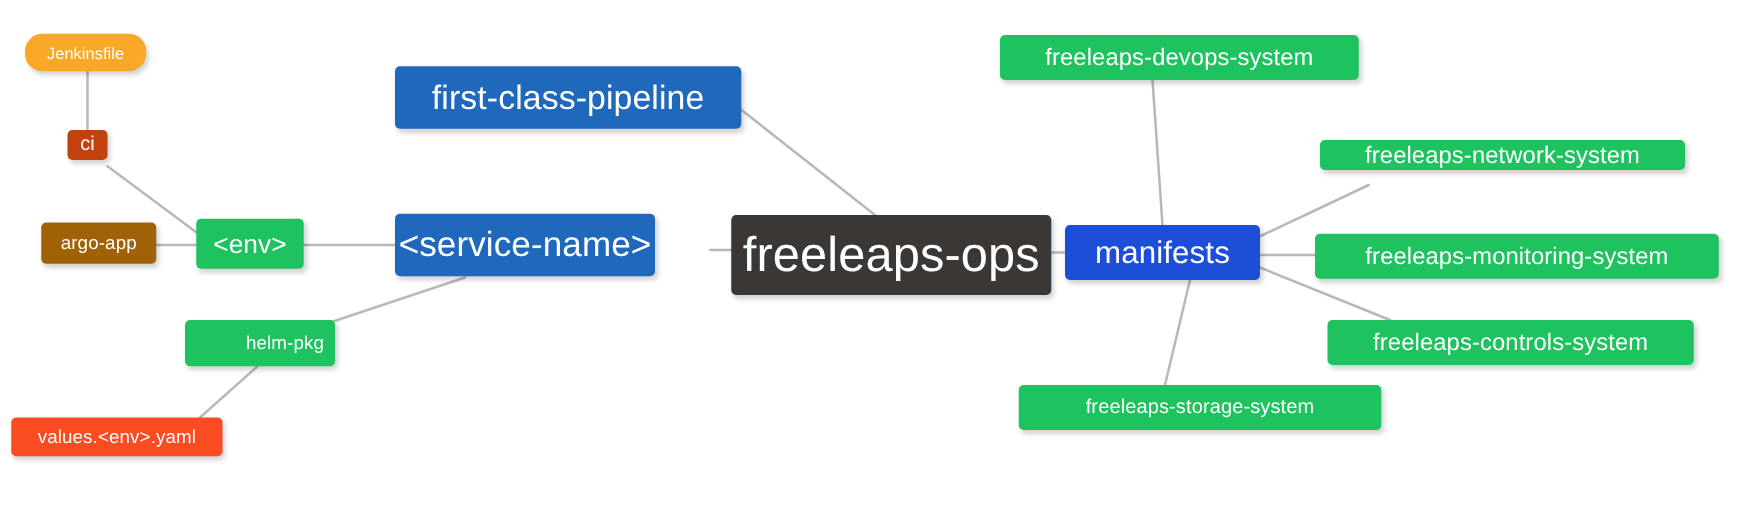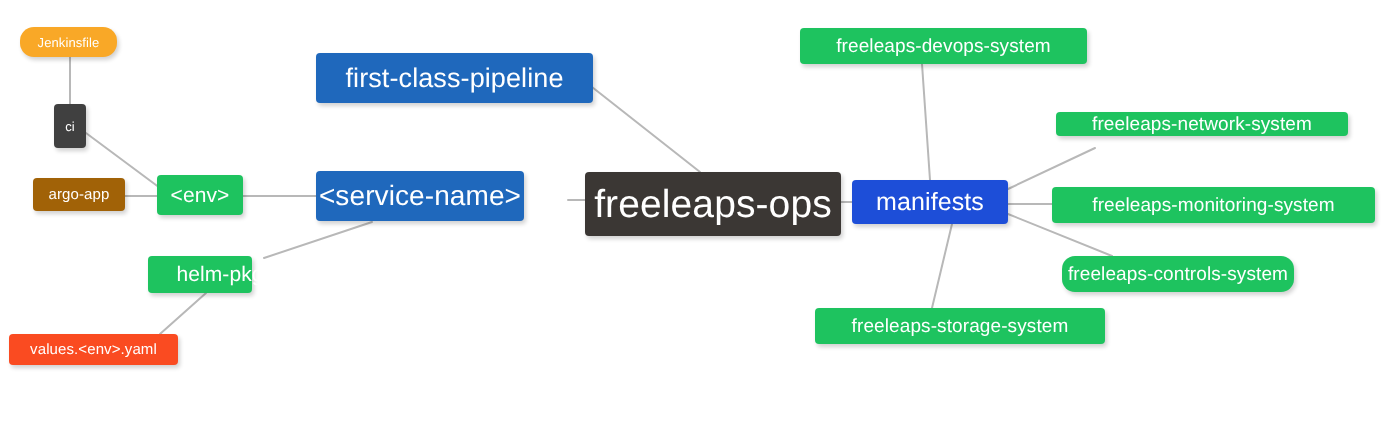--- a/index.html
+++ b/index.html
@@ -54,28 +54,28 @@
       <line x1="568" y1="200" x2="585" y2="200" stroke="#b8b8b8" stroke-width="2" stroke-linecap="round"></line>
       <line x1="841" y1="202" x2="852" y2="202" stroke="#b8b8b8" stroke-width="2" stroke-linecap="round"></line>
       <line x1="930" y1="180" x2="922" y2="64" stroke="#b8b8b8" stroke-width="2" stroke-linecap="round"></line>
       <line x1="1008" y1="189" x2="1095" y2="148" stroke="#b8b8b8" stroke-width="2" stroke-linecap="round"></line>
       <line x1="1008" y1="204" x2="1052" y2="204" stroke="#b8b8b8" stroke-width="2" stroke-linecap="round"></line>
       <line x1="1008" y1="214" x2="1112" y2="256" stroke="#b8b8b8" stroke-width="2" stroke-linecap="round"></line>
       <line x1="952" y1="224" x2="932" y2="308" stroke="#b8b8b8" stroke-width="2" stroke-linecap="round"></line>
     </svg>
   <div id="node-layer">
       <div class="node" style="left: 20px; top: 27px; width: 97px; height: 30px; background: rgb(249, 168, 39); font-size: 13px; border-radius: 14px;">Jenkinsfile</div>
-      <div class="node" style="left: 54px; top: 104px; width: 32px; height: 44px; background: #404040; font-size: 13px;">ci</div>
+      <div class="node" style="left: 54px; top: 104px; width: 32px; height: 24px; background: #c2410c; font-size: 16px;">ci</div>
       <div class="node" style="left: 33px; top: 178px; width: 92px; height: 33px; background: #a16207; font-size: 15px;">argo-app</div>
       <div class="node" style="left: 157px; top: 175px; width: 86px; height: 40px; background: rgb(30, 195, 95); font-size: 21px;">&lt;env&gt;</div>
-      <div class="node" style="left: 148px; top: 256px; width: 104px; height: 37px; background: rgb(30, 195, 95); font-size: 21px; padding-left: 40px;">helm-pkg</div>
+      <div class="node" style="left: 148px; top: 256px; width: 120px; height: 37px; background: rgb(30, 195, 95); font-size: 15px; padding-left: 40px;">helm-pkg</div>
       <div class="node" style="left: 9px; top: 334px; width: 169px; height: 31px; background: rgb(250, 75, 33); font-size: 15px;">values.&lt;env&gt;.yaml</div>
       <div class="node" style="left: 316px; top: 37px; width: 277px; height: 50px; background: rgb(31, 104, 188); font-size: 27px; margin-top: 16px;">first-class-pipeline</div>
       <div class="node" style="left: 316px; top: 171px; width: 208px; height: 50px; background: rgb(31, 104, 188); font-size: 28px;">&lt;service-name&gt;</div>
       <div class="node" style="left: 585px; top: 172px; width: 256px; height: 64px; background: rgb(59, 55, 52); font-size: 39px;">freeleaps-ops</div>
       <div class="node" style="left: 852px; top: 180px; width: 156px; height: 44px; background: #1d4ed8; font-size: 25px;">manifests</div>
       <div class="node" style="left: 800px; top: 28px; width: 287px; height: 36px; background: rgb(30, 195, 95); font-size: 19px;">freeleaps-devops-system</div>
       <div class="node" style="left: 1056px; top: 112px; width: 292px; height: 24px; background: rgb(30, 195, 95); font-size: 19px;">freeleaps-network-system</div>
       <div class="node" style="left: 1052px; top: 187px; width: 323px; height: 36px; background: rgb(30, 195, 95); font-size: 19px;">freeleaps-monitoring-system</div>
-      <div class="node" style="left: 1062px; top: 256px; width: 232px; height: 36px; background: rgb(30, 195, 95); font-size: 19px; border-radius: 13px;">freeleaps-controls-system</div>
-      <div class="node" style="left: 815px; top: 308px; width: 290px; height: 36px; background: rgb(30, 195, 95); font-size: 19px;">freeleaps-storage-system</div>
+      <div class="node" style="left: 1062px; top: 256px; width: 293px; height: 36px; background: rgb(30, 195, 95); font-size: 19px;">freeleaps-controls-system</div>
+      <div class="node" style="left: 815px; top: 308px; width: 290px; height: 36px; background: rgb(30, 195, 95); font-size: 16px;">freeleaps-storage-system</div>
     </div>
 </div>
 
 </body></html>

